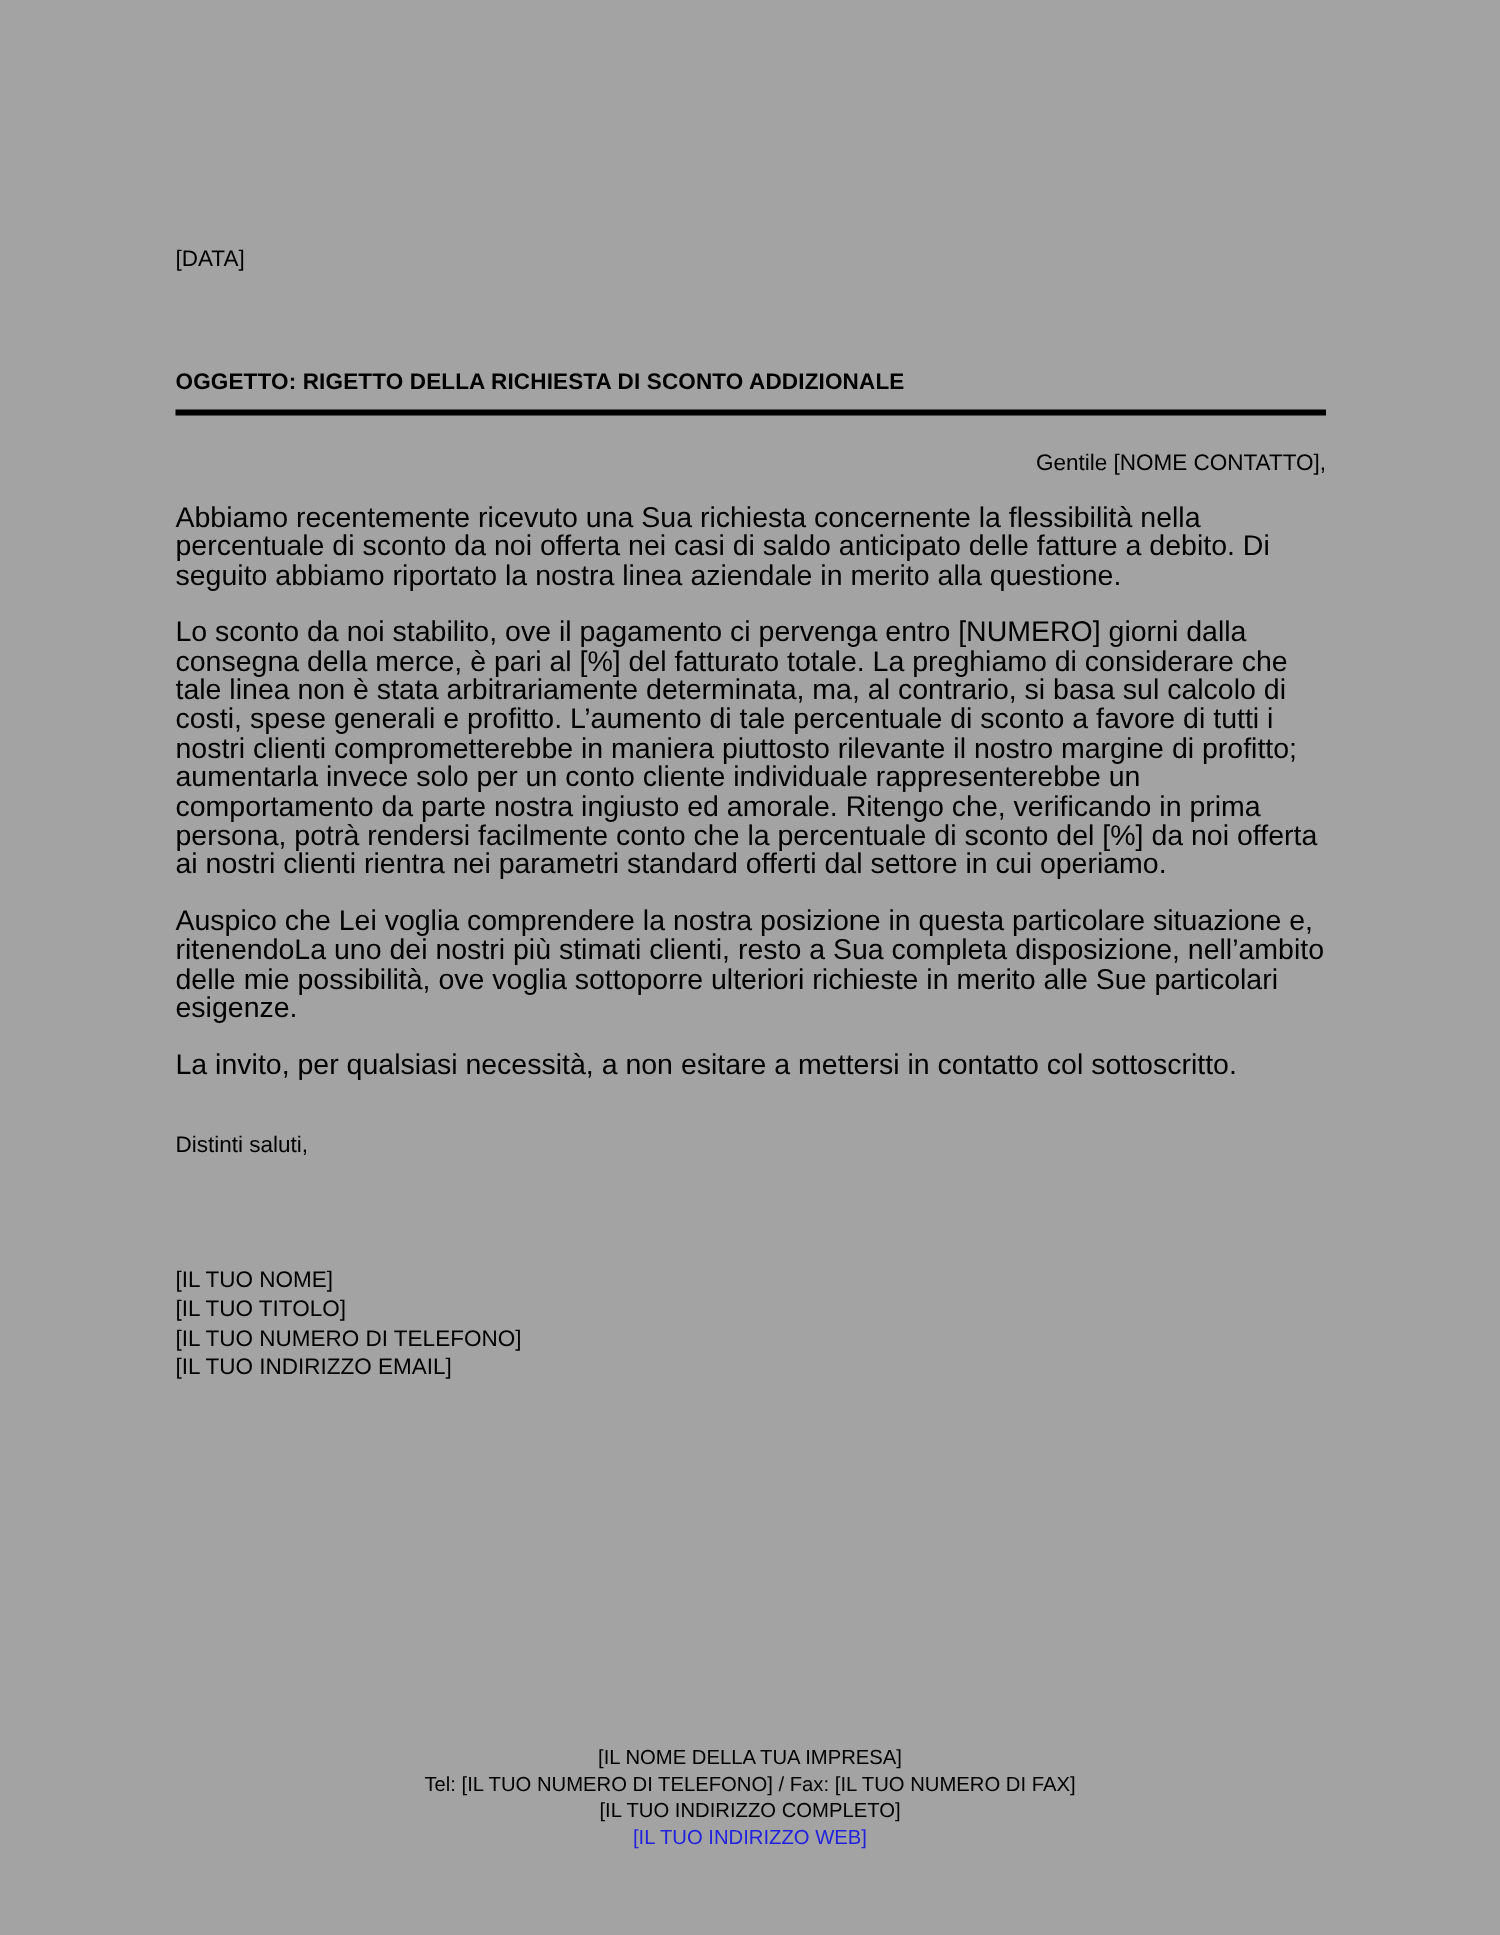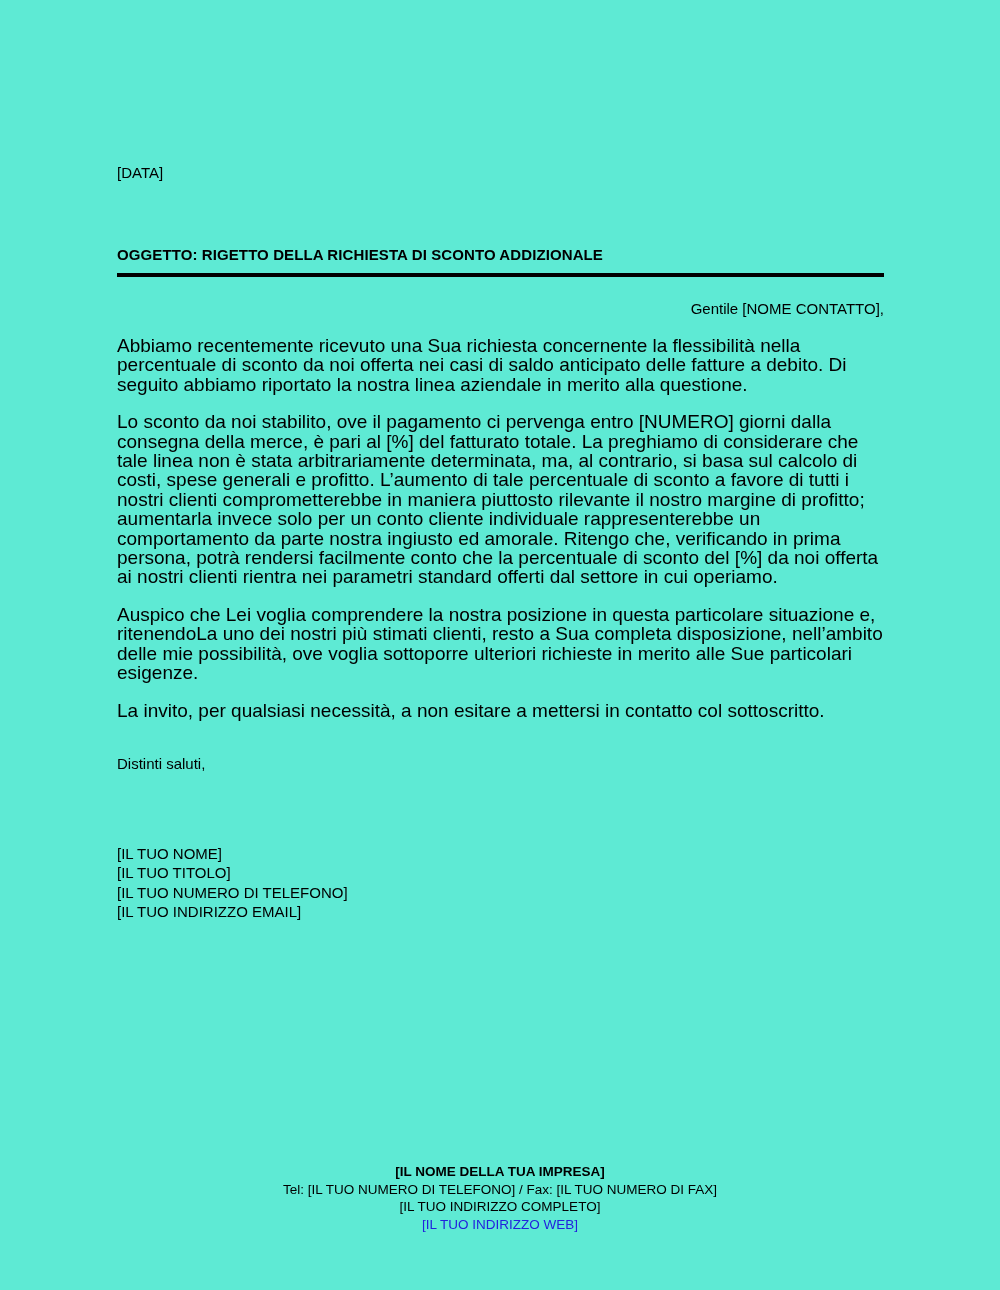--- a/index.html
+++ b/index.html
@@ -10,21 +10,21 @@
   }
   body {
     font-family: "Liberation Sans", sans-serif;
     color: #000000;
   }
   .page {
     position: relative;
     width: 1000px;
     height: 1290px;
     margin: 0 auto;
-    background: #5eead4;
+    background: #a3a3a3;
     overflow: hidden;
     box-sizing: border-box;
   }
   .content {
     position: absolute;
     left: 117px;
     top: 0;
     width: 767px;
   }
   .date-line {
@@ -81,21 +81,21 @@
   .footer {
     position: absolute;
     left: 0;
     top: 1163px;
     width: 1000px;
     text-align: center;
     font-size: 13.5px;
     line-height: 17.5px;
   }
   .footer-company {
-    font-weight: bold;
+    font-weight: normal;
   }
   .footer-web {
     color: #2222dd;
     cursor: pointer;
   }
 </style>
 </head>
 <body>
 
 <div class="page">

